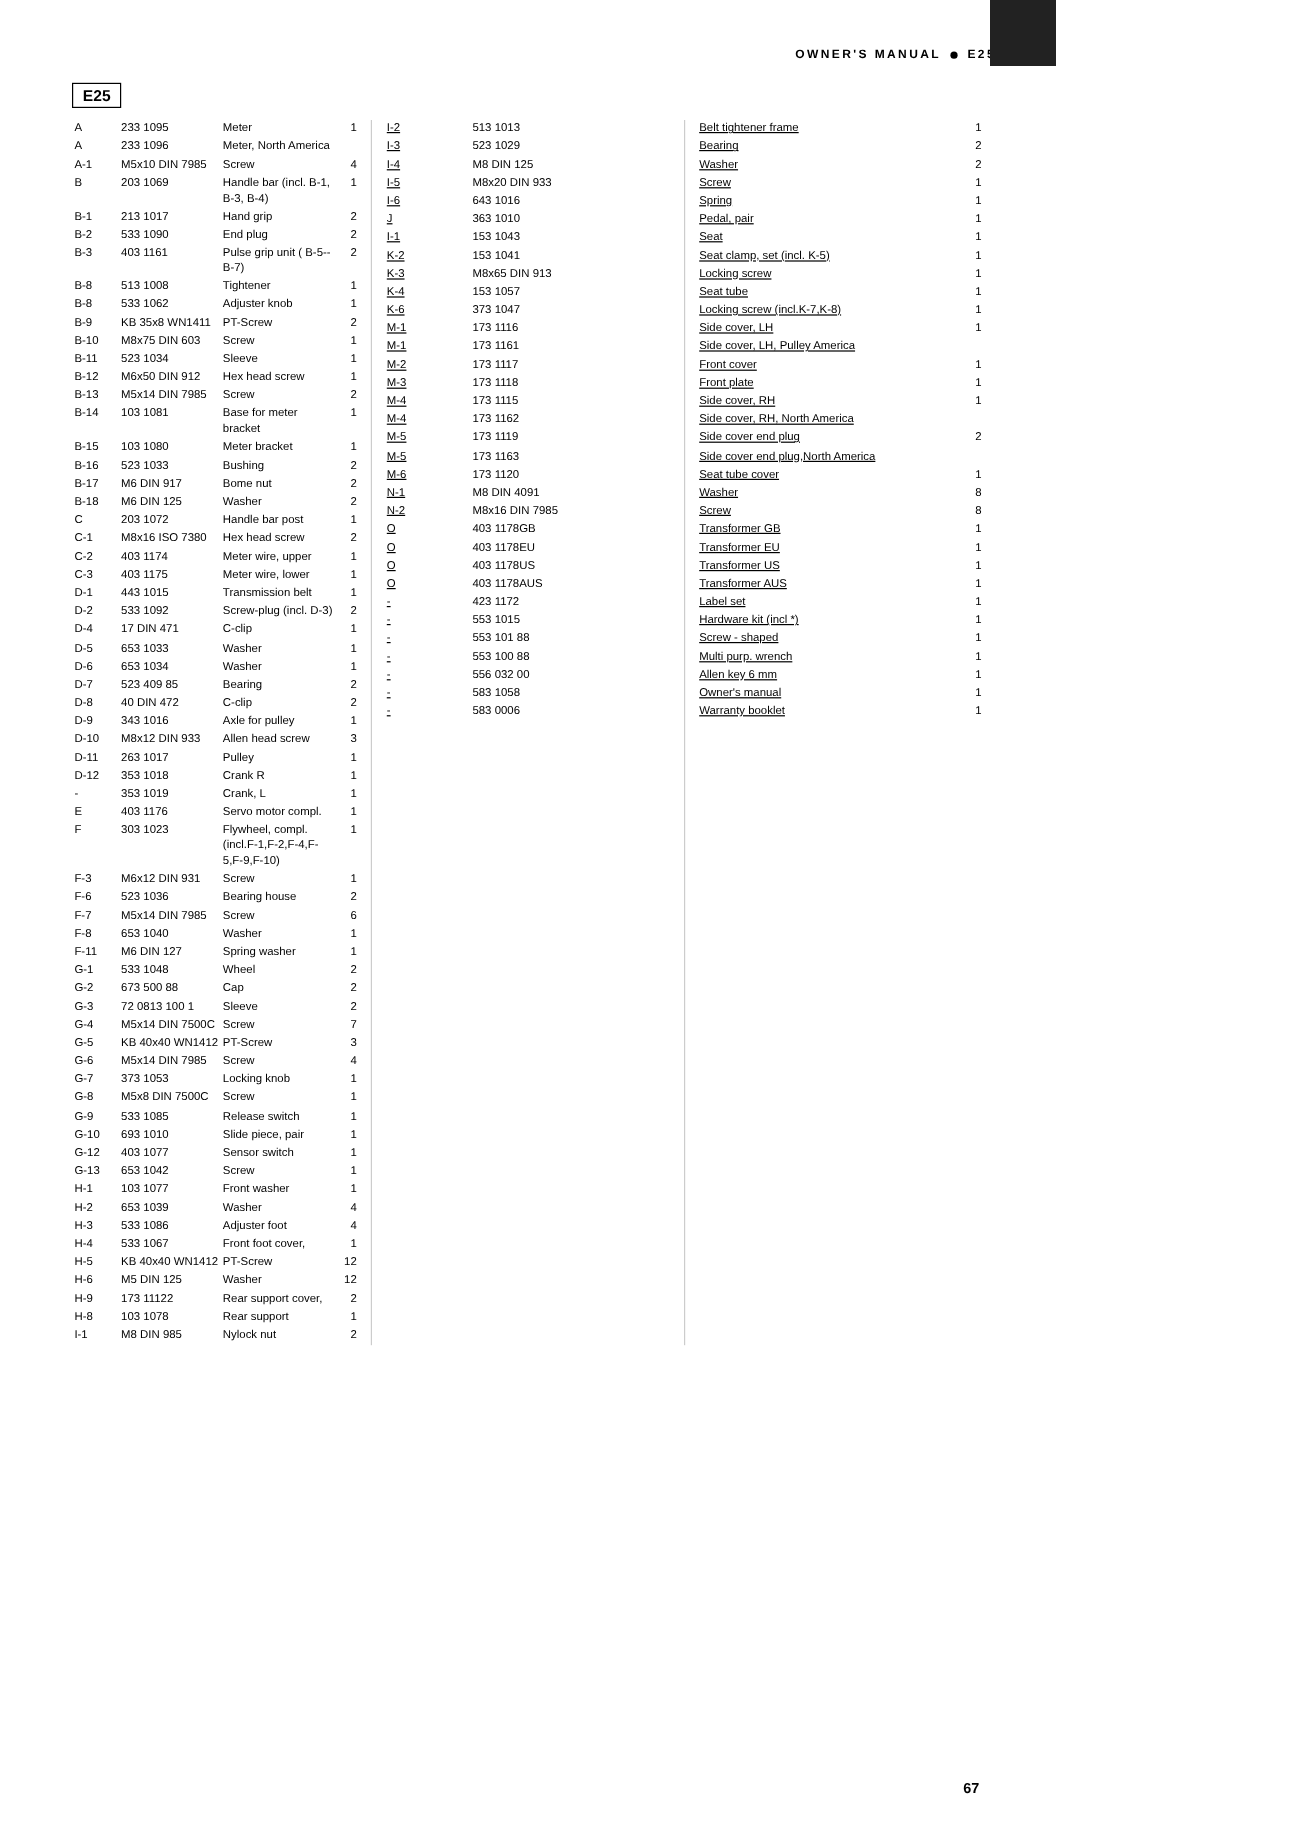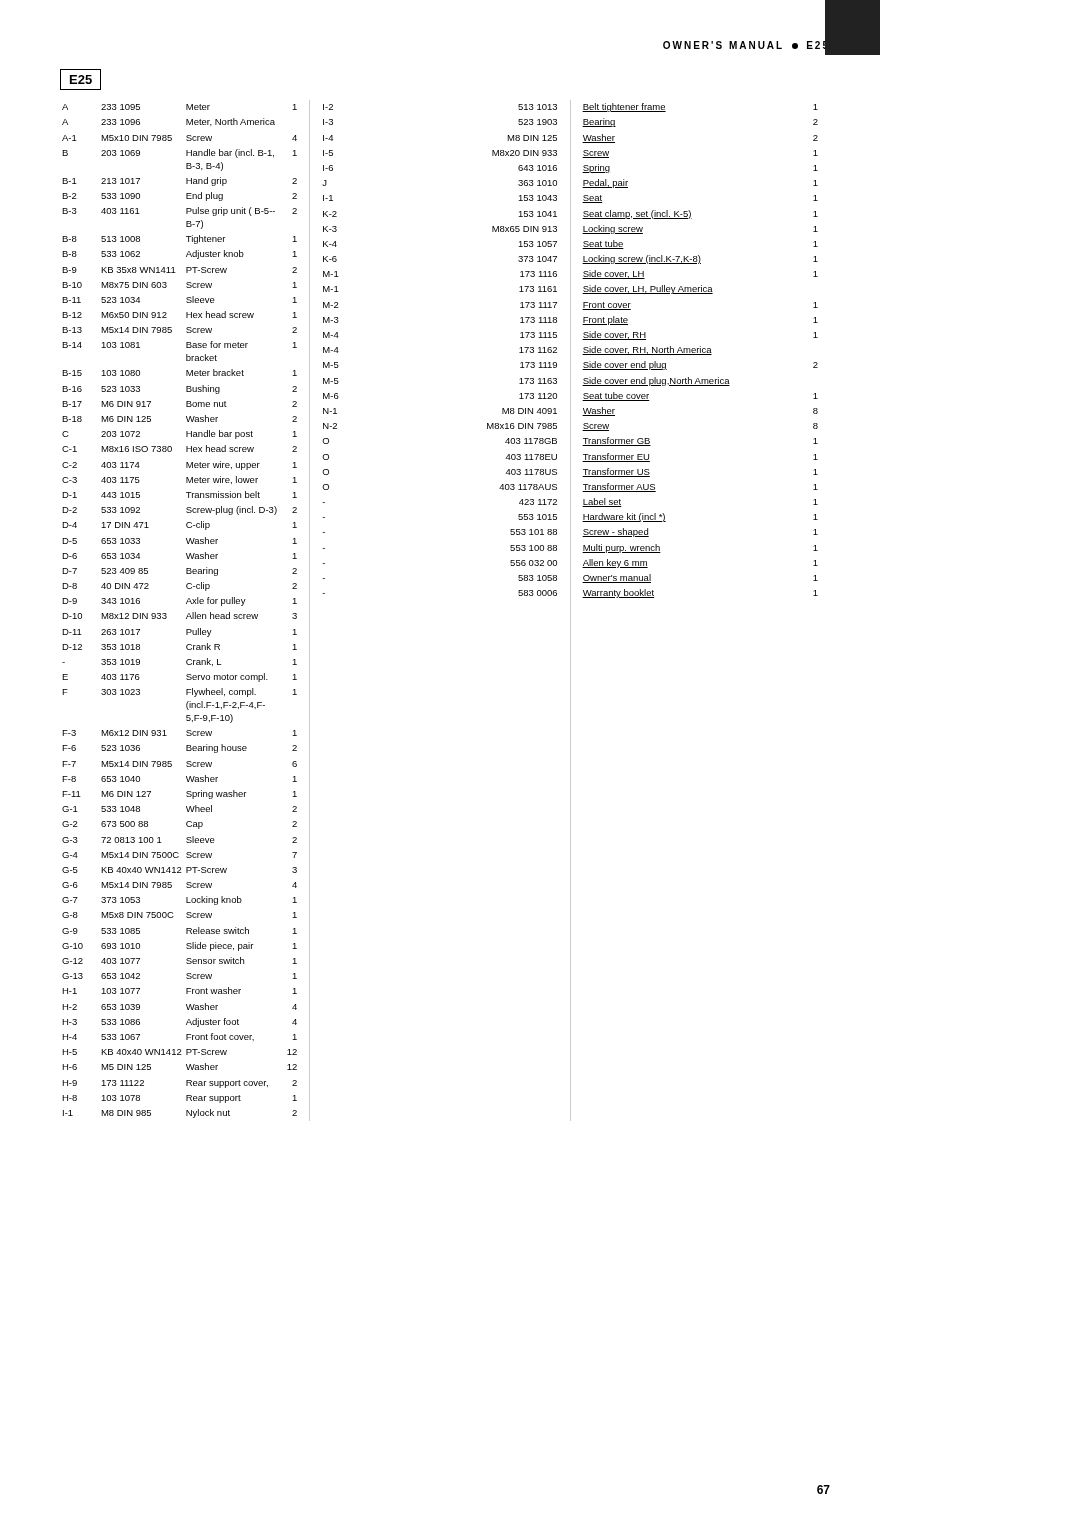--- a/index.html
+++ b/index.html
@@ -83,28 +83,28 @@
     }
     table td {
       padding: 1.2px 2px;
       vertical-align: top;
       line-height: 1.35;
     }
     .col-ref { width: 60px; white-space: nowrap; }
     .col-part { width: 75px; white-space: nowrap; }
     .col-desc { width: 160px; }
     .col-qty { width: 18px; text-align: right; }
-    .col-ref2 { width: 32px; white-space: nowrap; }
-    .col-part2 { width: 70px; white-space: nowrap; text-align: right; }
+    .col-ref2 { width: 32px; white-space: nowrap; text-decoration: underline; }
+    .col-part2 { width: 70px; white-space: nowrap; }
     .col-desc2 { width: 145px; text-decoration: underline; }
     .col-qty2 { width: 15px; text-align: right; }
     .footer-page {
       position: absolute;
       bottom: 30px;
-      right: 50px;
+      right: 64px;
       font-size: 12px;
       font-weight: bold;
     }
   </style>
 </head>
 <body>
 
 <div class="page">
   <div class="corner-box"></div>
 
@@ -510,21 +510,21 @@
 
     <div class="column">
       <table>
         <tbody id="col2-body">
         <tr>
     <td class="col-ref2">I-2</td>
     <td class="col-part2">513 1013</td>
   </tr>
             <tr>
     <td class="col-ref2">I-3</td>
-    <td class="col-part2">523 1903</td>
+    <td class="col-part2">523 1029</td>
   </tr>
             <tr>
     <td class="col-ref2">I-4</td>
     <td class="col-part2">M8 DIN 125</td>
   </tr>
             <tr>
     <td class="col-ref2">I-5</td>
     <td class="col-part2">M8x20 DIN 933</td>
   </tr>
             <tr>

